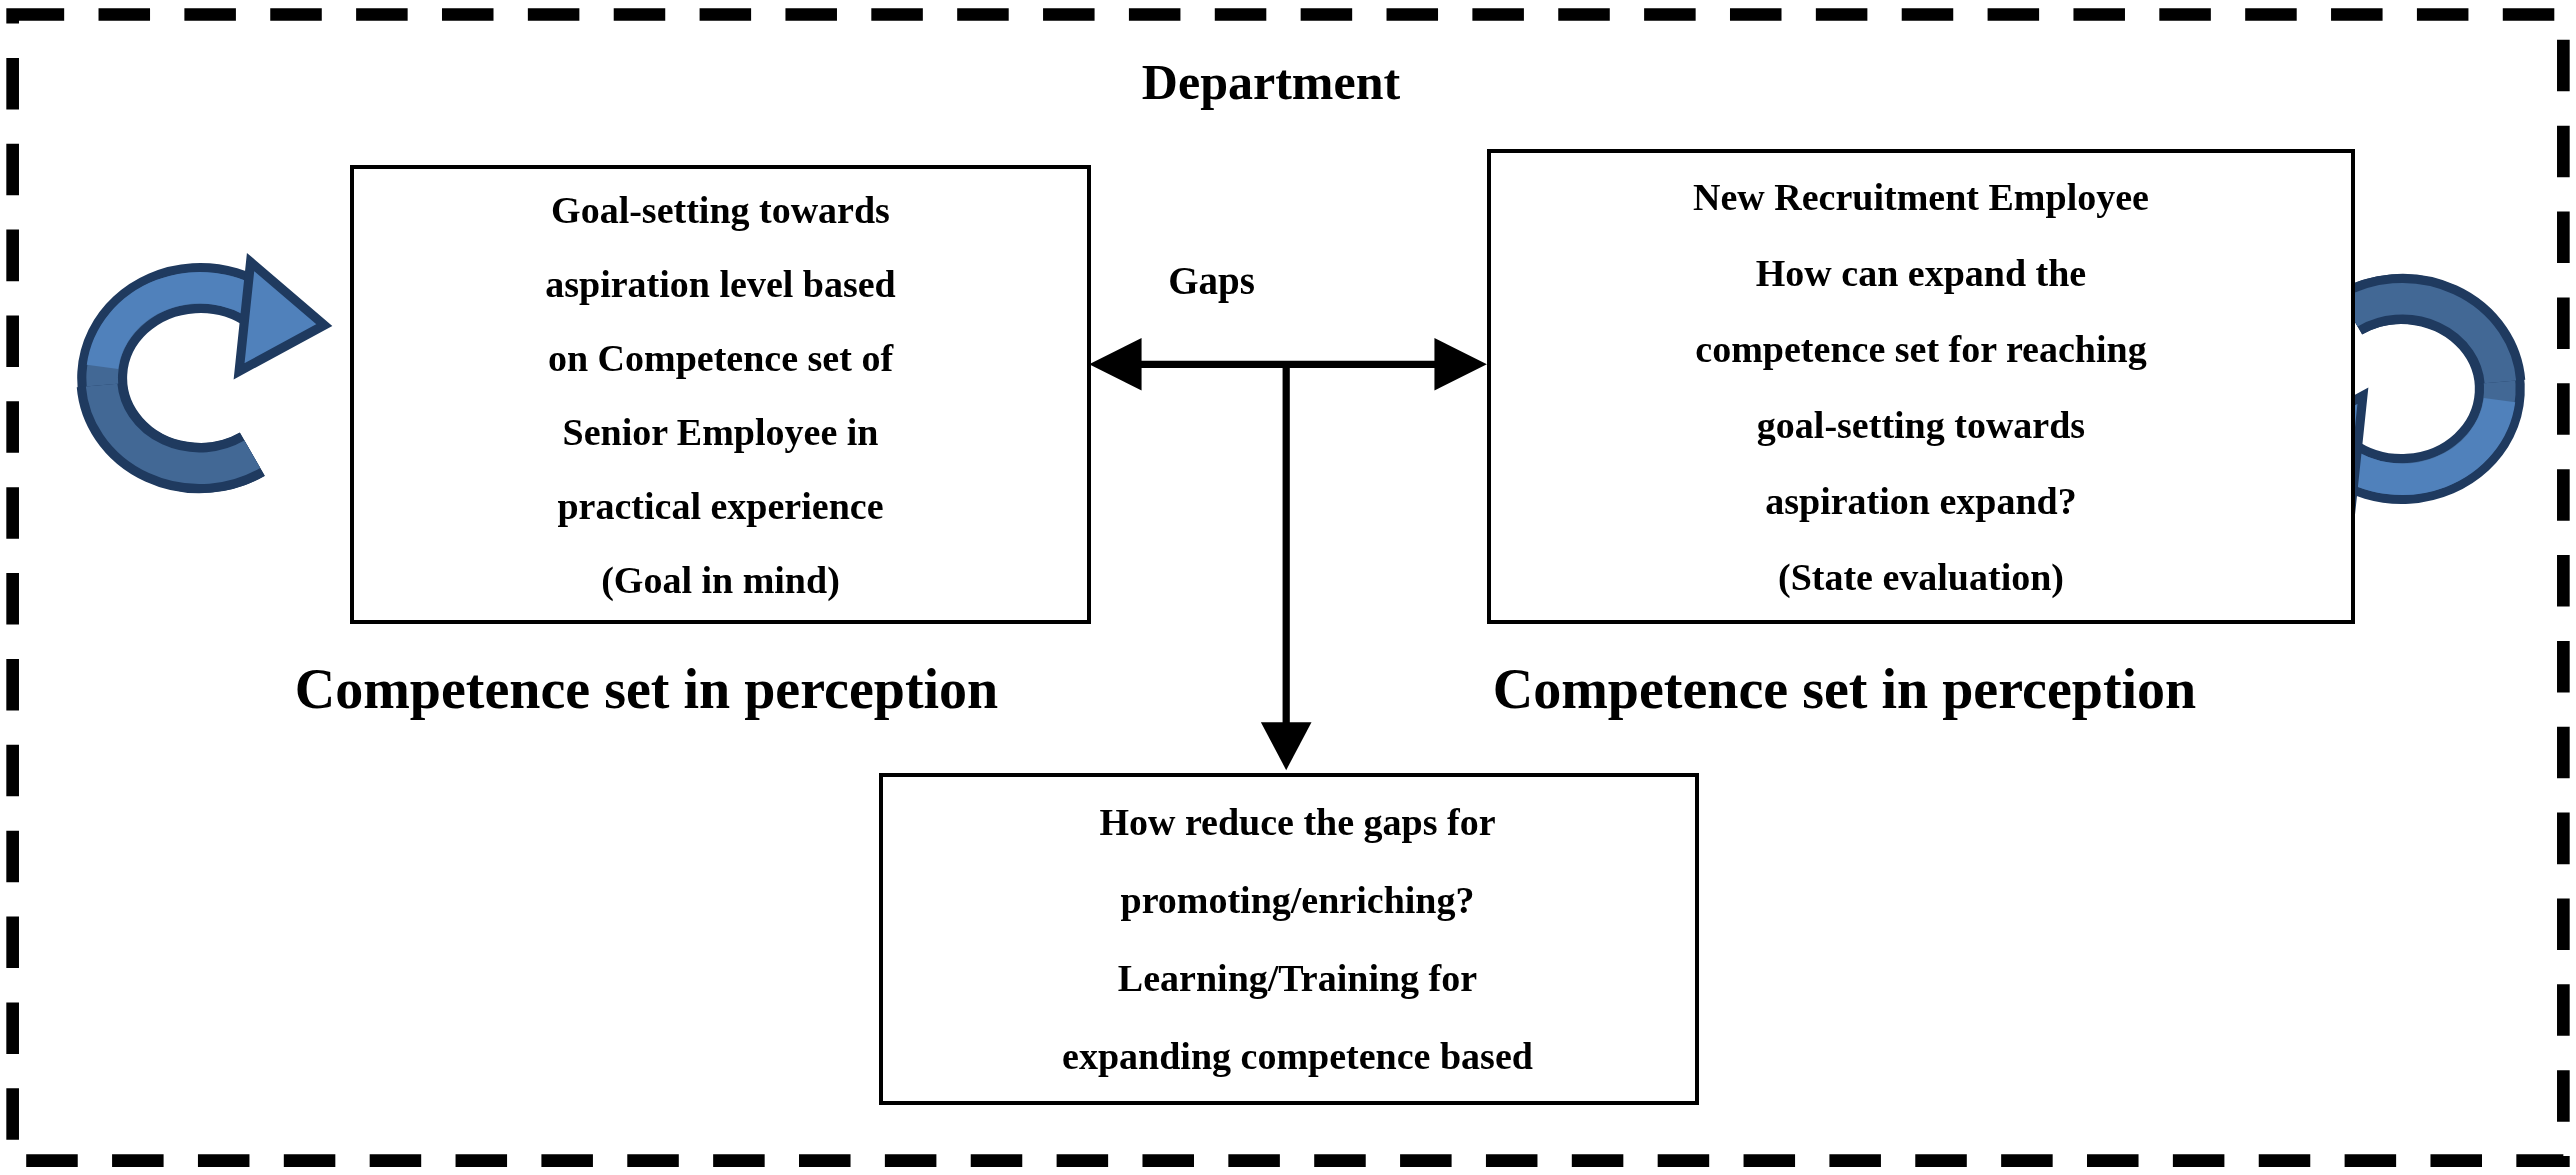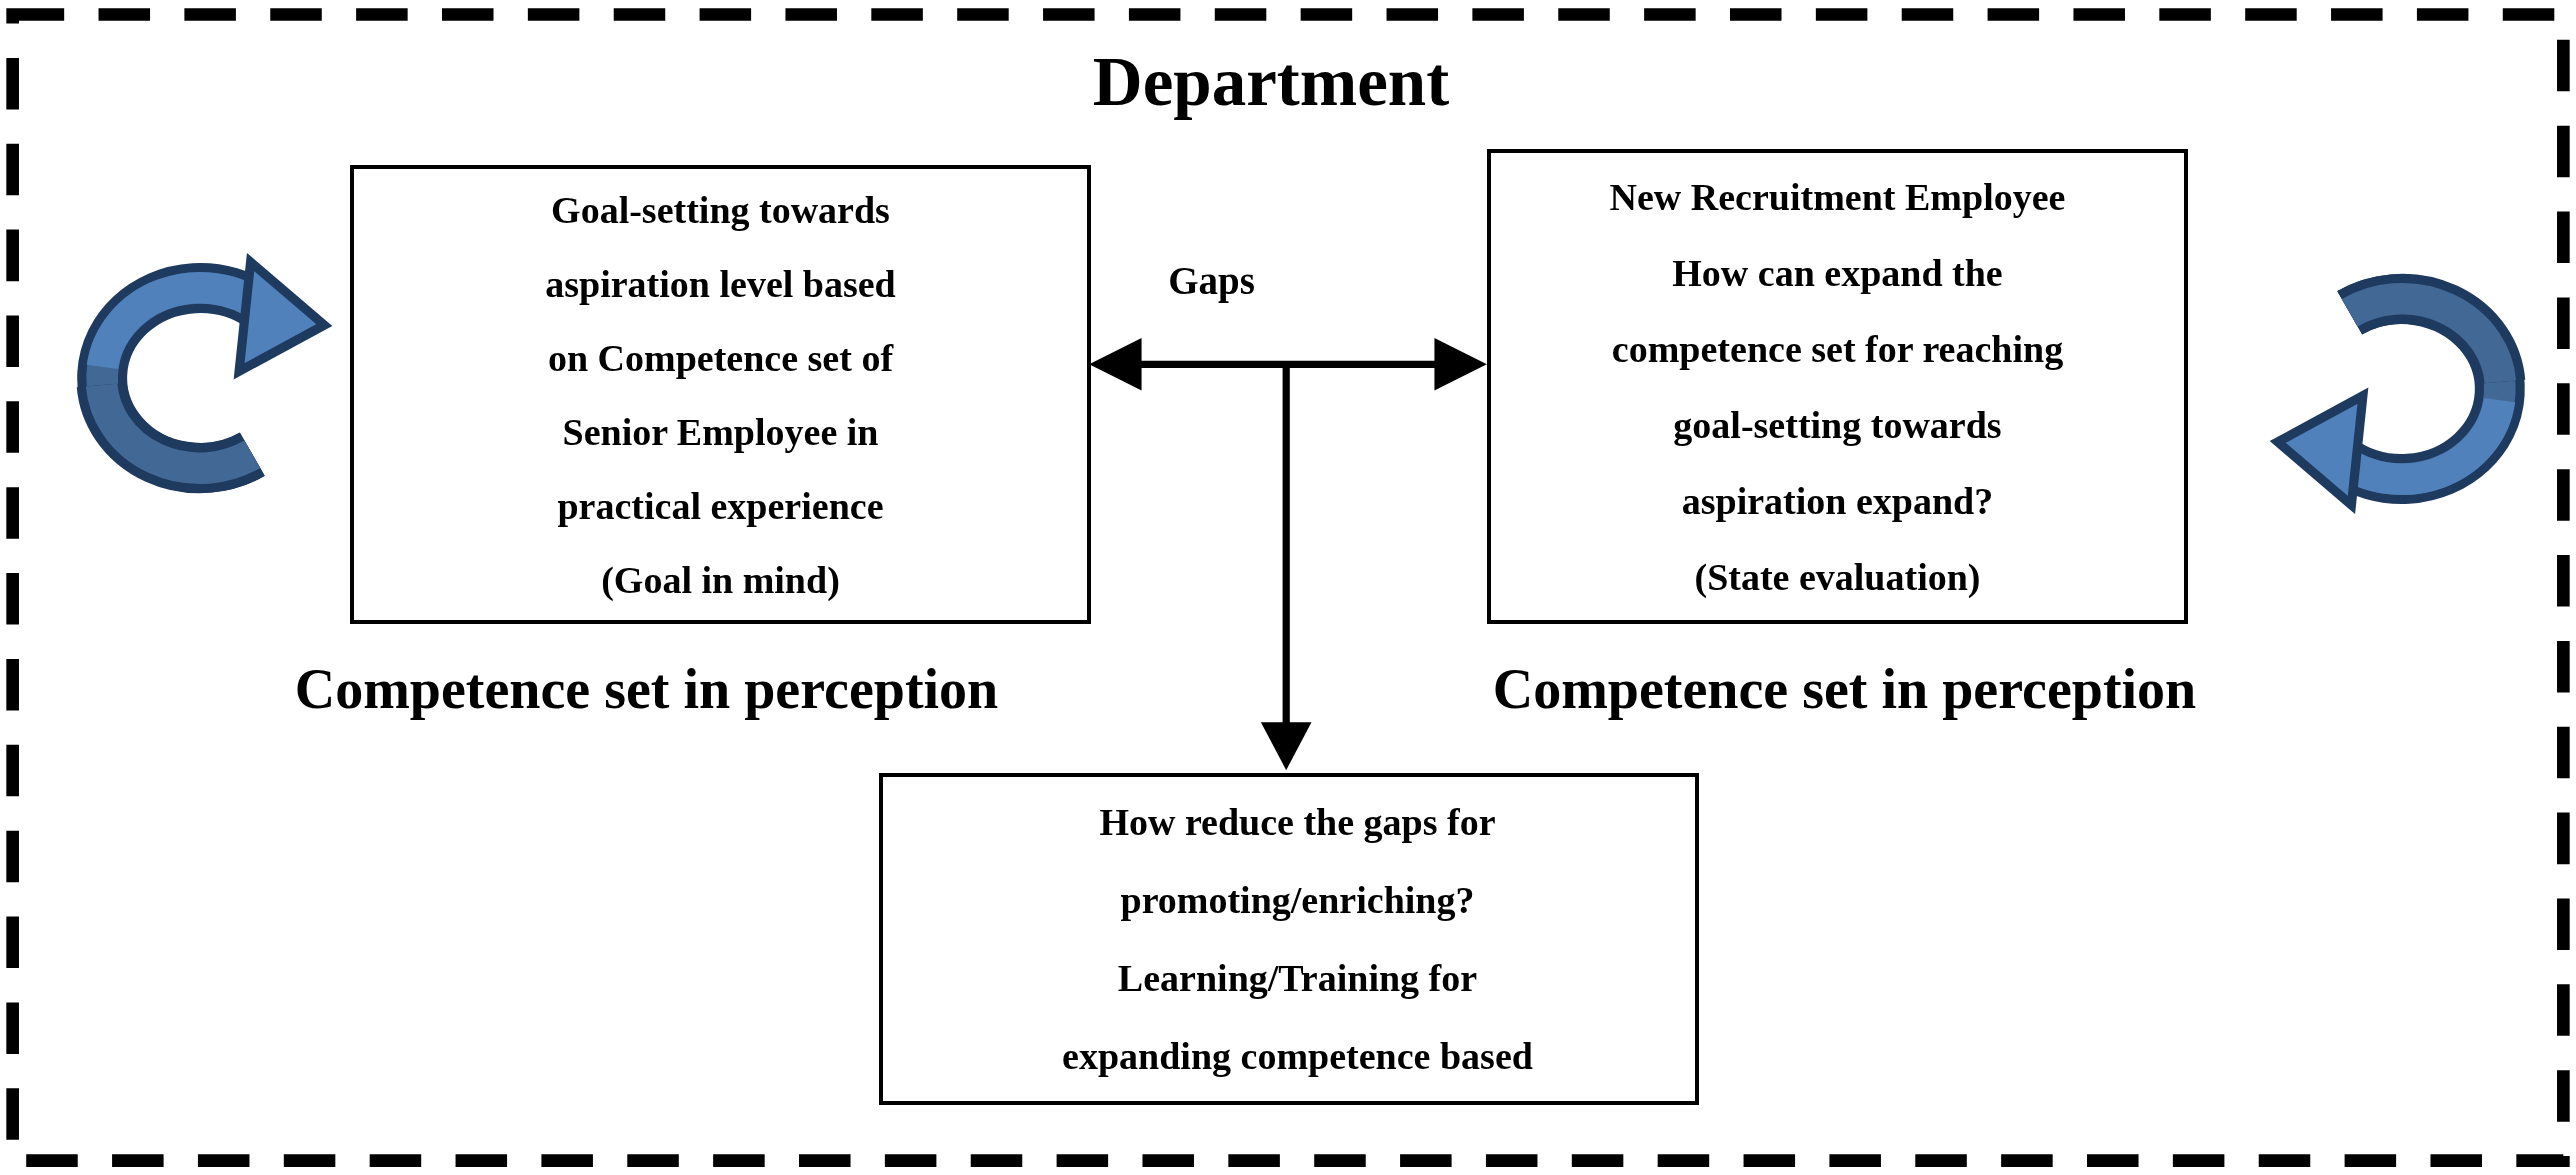--- a/index.html
+++ b/index.html
@@ -11,37 +11,37 @@
     color:#000;
     overflow:hidden;
   }
   .overlay{position:absolute;left:0;top:0;width:2576px;height:1176px;pointer-events:none;}
   .dashed-rect{fill:none;stroke:var(--connector,#000);stroke-width:14;stroke-dasharray:57 38;}
   .conn-line{stroke:var(--connector,#000);stroke-width:8;}
   .conn-head{fill:var(--connector,#000);stroke:none;}
 
   .title{
     position:absolute;left:1000px;top:51px;width:542px;
-    text-align:center;font-size:69px;font-weight:bold;line-height:63px;
+    text-align:center;font-size:50px;font-weight:bold;line-height:63px;
   }
   .gaps-label{
     position:absolute;left:1076px;top:248px;width:271px;
     text-align:center;font-size:39px;font-weight:bold;line-height:65px;
   }
   .box{
     position:absolute;
     background:#ffffff;
     border:4.5px solid #000;
     box-sizing:border-box;
     display:flex;flex-direction:column;justify-content:center;
     text-align:center;font-weight:bold;font-size:38px;
   }
   .box-left  {left:350px; top:165px; width:741px; height:459px;}
   .box-left  .line{line-height:74px;}
-  .box-right {left:1487px;top:149px; width:701px; height:475px;text-align:center;}
+  .box-right {left:1487px;top:149px; width:868px; height:475px;text-align:center;}
   .box-right .line{line-height:76px;}
   .box-bottom{left:879px; top:773px; width:820px; height:332px;}
   .box-bottom .line{line-height:78px;margin-left:17px;}
   .caption{
     position:absolute;top:654px;width:729px;
     text-align:center;font-size:56px;font-weight:bold;line-height:71px;
     white-space:nowrap;
   }
   .caption-left {left:282px;}
   .caption-right{left:1480px;}

